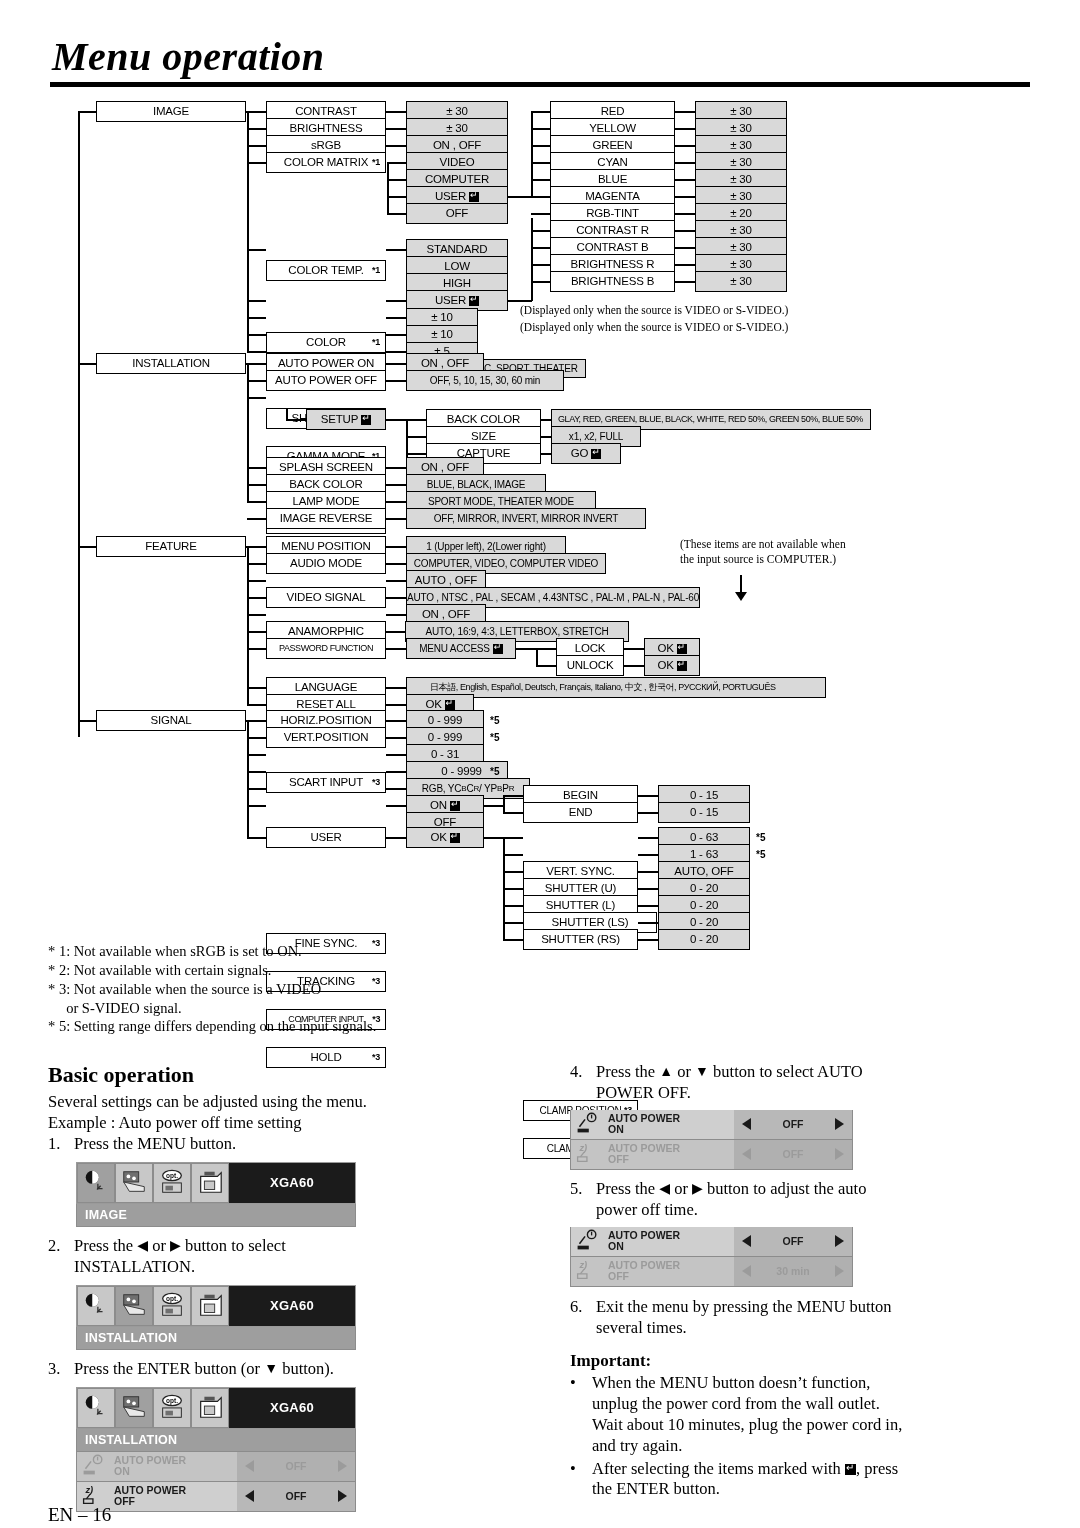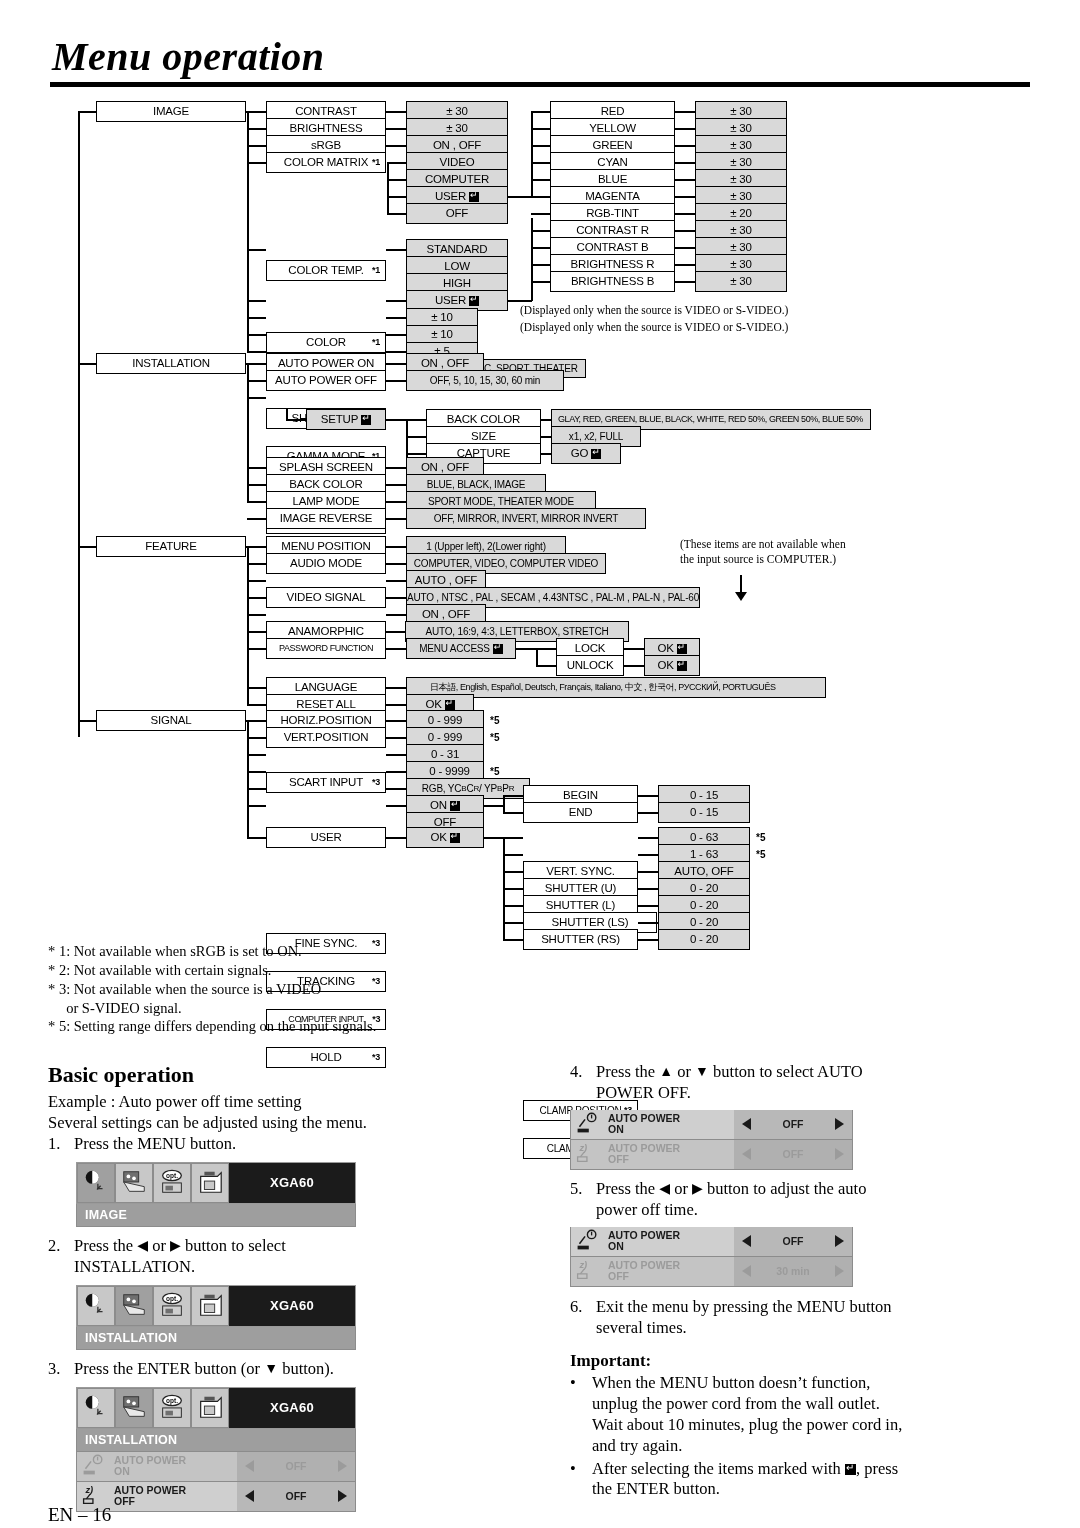--- a/index.html
+++ b/index.html
@@ -456,21 +456,21 @@
 
     <div class="ln lnh" style="left:346px; top:623px; width:20px;"></div>
     <div class="nd val" style="left:366px; top:613px; width:78px; height:21px;">0 - 999</div>
     <div class="starmark" style="left:450px; top:618px;">*5</div>
     <div class="ln lnh" style="left:346px; top:640px; width:20px;"></div>
     <div class="nd val" style="left:366px; top:630px; width:78px; height:21px;">0 - 999</div>
     <div class="starmark" style="left:450px; top:635px;">*5</div>
     <div class="ln lnh" style="left:346px; top:657px; width:20px;"></div>
     <div class="nd val" style="left:366px; top:647px; width:78px; height:21px;">0 - 31</div>
     <div class="ln lnh" style="left:346px; top:674px; width:20px;"></div>
-    <div class="nd val" style="left:366px; top:664px; width:78px; height:21px;padding-left:9px;">0 - 9999</div>
+    <div class="nd val" style="left:366px; top:664px; width:102px; height:21px;padding-left:9px;">0 - 9999</div>
     <div class="starmark" style="left:450px; top:669px;">*5</div>
     <div class="ln lnh" style="left:346px; top:691px; width:20px;"></div>
     <div class="nd val tiny" style="left:366px; top:681px; width:124px; height:21px;">
       RGB, YC<span style="font-size:8px;">B</span>C<span style="font-size:8px;">R</span> / YP<span style="font-size:8px;">B</span>P<span style="font-size:8px;">R</span>
     </div>
     <div class="ln lnh" style="left:346px; top:708px; width:20px;"></div>
     <div class="nd val" style="left:366px; top:698px; width:78px; height:21px;">
       <span>ON</span>
         <span class="enterico"></span>
     </div>
@@ -536,22 +536,22 @@
   <div class="footnotes">
     <div>* 1: Not available when sRGB is set to ON.</div>
     <div>* 2: Not available with certain signals.</div>
     <div>* 3: Not available when the source is a VIDEO</div>
     <div>     or S-VIDEO signal.</div>
     <div>* 5: Setting range differs depending on the input signals.</div>
   </div>
 
   <div class="col-left">
     <h2 class="sec">Basic operation</h2>
+    <p class="body">Several settings can be adjusted using the menu.</p>
     <p class="body">Example : Auto power off time setting</p>
-    <p class="body">Several settings can be adjusted using the menu.</p>
     <div class="step">
       <span class="num">1.</span>
       <span class="txt">Press the MENU button.</span>
     </div>
 
     <div class="osd">
       <div class="osd-top">
         <div class="osd-icons">
           <div class="ic sel">
             <svg class="art" viewBox="0 0 30 30">

